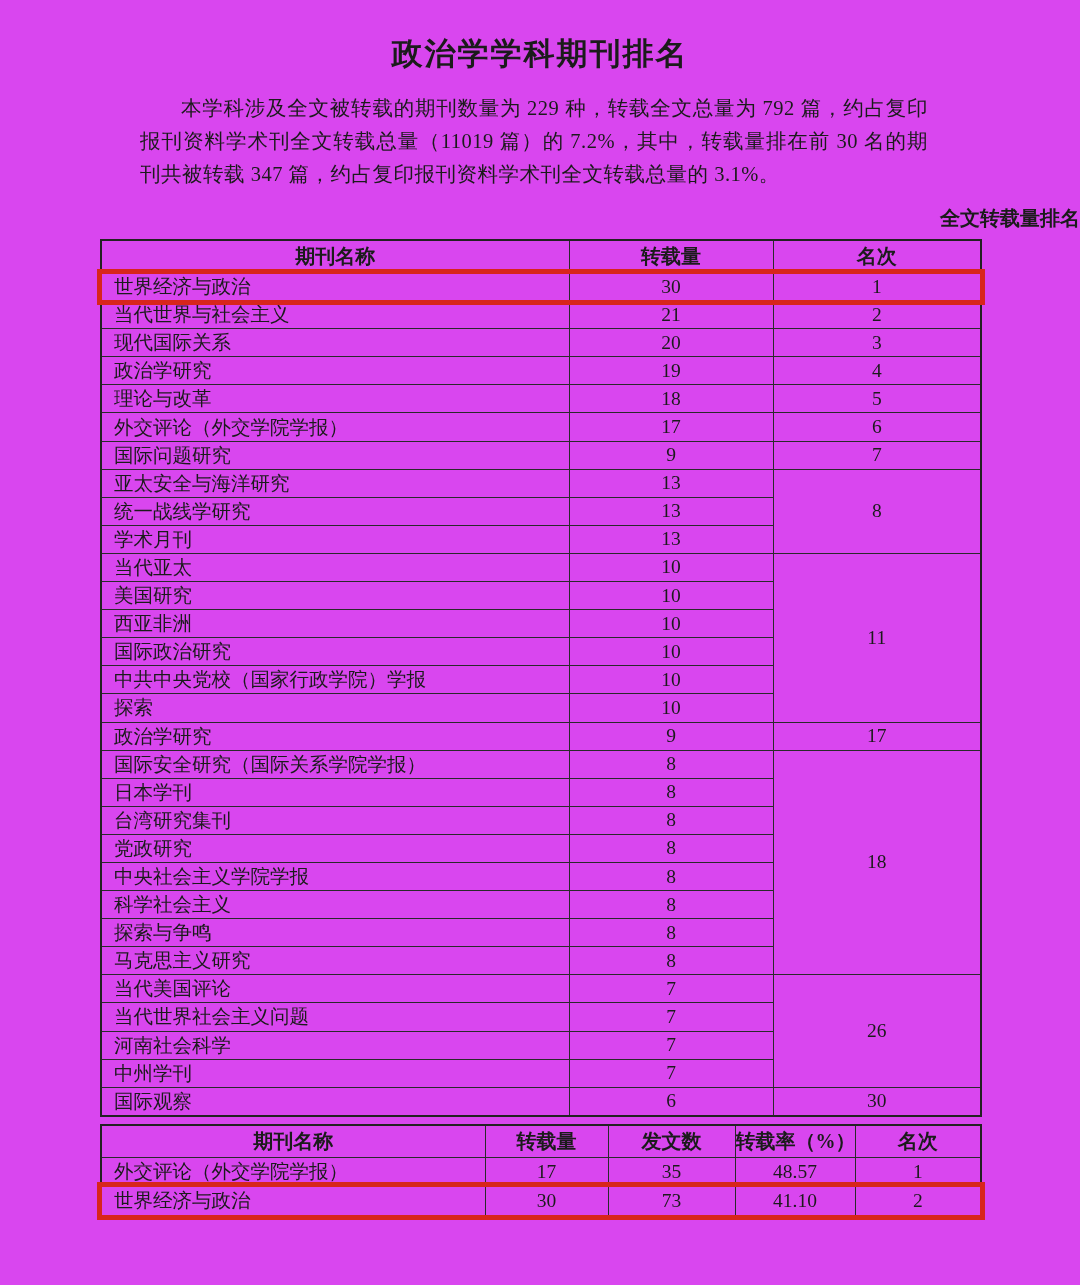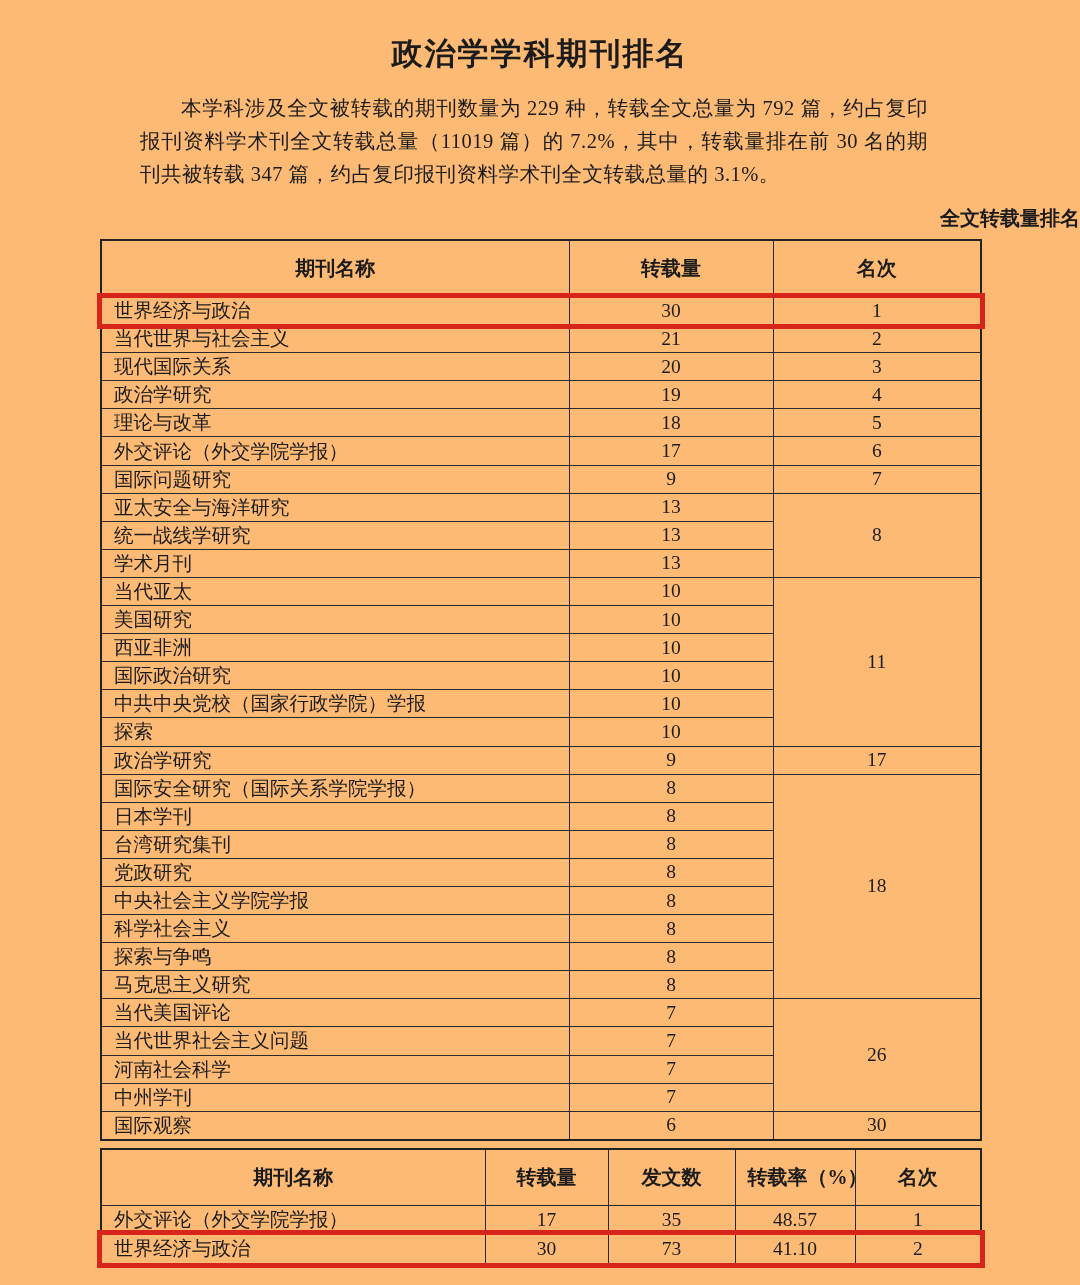--- a/index.html
+++ b/index.html
@@ -1,21 +1,21 @@
 <!DOCTYPE html>
 <html><head>
 <meta charset="utf-8">
 <style>
   html, body { margin: 0; padding: 0; background: #ffffff; }
   body {
     width: 1080px; height: 1285px; overflow: hidden;
     font-family: "Liberation Serif", "DejaVu Serif", serif;
     color: #1b1b1b;
   }
-  .page { width: 1080px; height: 1285px; position: relative; background: #fdba74; }
+  .page { width: 1080px; height: 1285px; position: relative; background: #d946ef; }
 
   .doc-title {
     margin: 0; padding-top: 33px;
     text-align: center;
     font-size: 31px; font-weight: bold; letter-spacing: 2px;
   }
 
   .intro {
     width: 788px; margin: 17px 12px 0 140px;
     font-size: 20.5px; line-height: 33px;
@@ -31,21 +31,21 @@
   .section-title.second { margin-top: 30px; }
 
   table {
     border-collapse: collapse; table-layout: fixed;
     margin: 7px 0 0 100px; width: 880px;
     border: 2px solid #222222;
   }
   th, td { border: 1px solid #2a2a2a; overflow: hidden; white-space: nowrap; }
   th {
     font-size: 20px; font-weight: bold;
-    height: 31px; padding: 12px; text-align: center;
+    height: 31px; padding: 0; text-align: center;
   }
   td { font-size: 19.5px; height: 27.1px; padding: 0 0 0 12px; text-align: left; }
   td.num { text-align: center; padding: 0; }
   #rate-table td { height: 28px; }
 
   tr.hl { outline: 5px solid #d8251c; outline-offset: -1px; margin-top: 39px; }
 </style>
 </head>
 <body>
 

